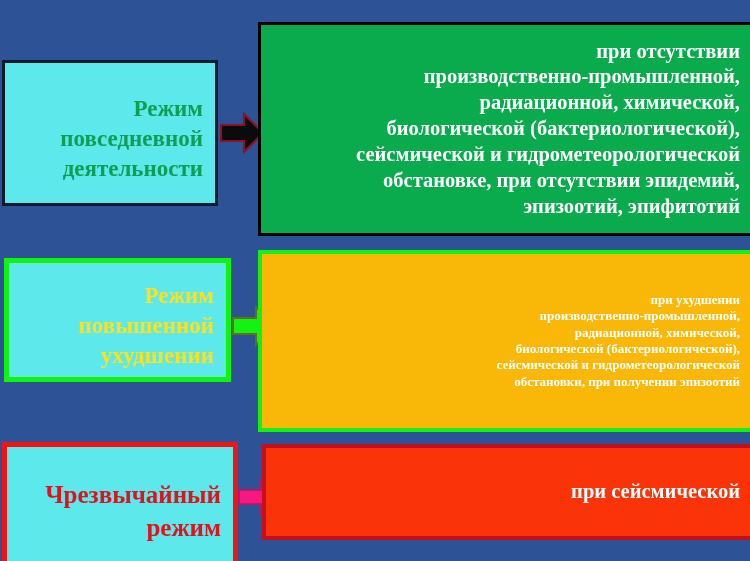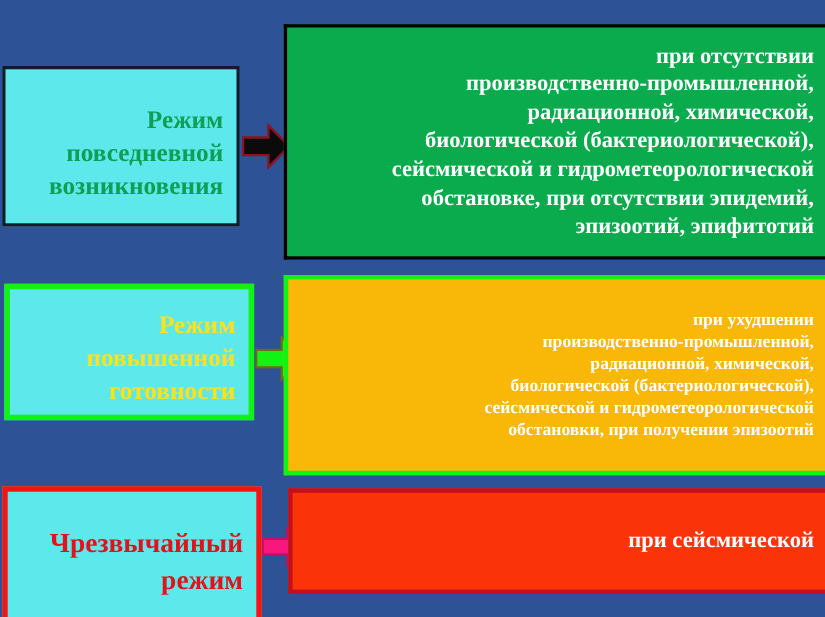--- a/index.html
+++ b/index.html
@@ -89,21 +89,21 @@
   }
   #box-heightened-desc {
     left: 258px;
     top: 250px;
     width: 492px;
     height: 182px;
     border: 4px solid #13f313;
     border-right: none;
     background: #f9b707;
   }
-  #box-heightened-desc .line { font-size: 16px; }
+  #box-heightened-desc .line { font-size: 13px; }
 
   
   #box-emergency-mode {
     left: 2px;
     top: 442px;
     width: 236px;
     height: 127px;
     border: 5px solid #f01414;
     background: #5de8eb;
   }
@@ -131,41 +131,41 @@
   #arrow-emergency  { left: 238px; top: 478px; width: 42px; height: 38px; }
 </style>
 </head>
 <body>
 
 <div id="slide">
 
   <div class="box label-box" id="box-normal-mode">
     <div class="line">Режим</div>
     <div class="line">повседневной</div>
-    <div class="line">возникновения</div>
+    <div class="line">деятельности</div>
   </div>
 
   <svg class="arrow" id="arrow-normal" viewBox="0 0 44 42">
     <polygon points="1,13 24,13 24,2 43,21 24,40 24,29 1,29" fill="#0b0b0b" stroke="#8c1322" stroke-width="2.2"></polygon>
   </svg>
 
   <div class="box desc-box" id="box-normal-desc">
     <div class="line">при отсутствии</div>
     <div class="line">производственно-промышленной,</div>
     <div class="line">радиационной, химической,</div>
     <div class="line">биологической  (бактериологической),</div>
     <div class="line">сейсмической и гидрометеорологической</div>
     <div class="line">обстановке, при отсутствии эпидемий,</div>
     <div class="line">эпизоотий, эпифитотий</div>
   </div>
 
   <div class="box label-box" id="box-heightened-mode">
     <div class="line">Режим</div>
     <div class="line">повышенной</div>
-    <div class="line">готовности</div>
+    <div class="line">ухудшении</div>
   </div>
 
   <svg class="arrow" id="arrow-heightened" viewBox="0 0 44 42">
     <polygon points="1,13 24,13 24,2 43,21 24,40 24,29 1,29" fill="#13f313" stroke="#6b6b1e" stroke-width="2"></polygon>
   </svg>
 
   <div class="box desc-box" id="box-heightened-desc">
     <div class="line">при ухудшении</div>
     <div class="line">производственно-промышленной,</div>
     <div class="line">радиационной, химической,</div>

